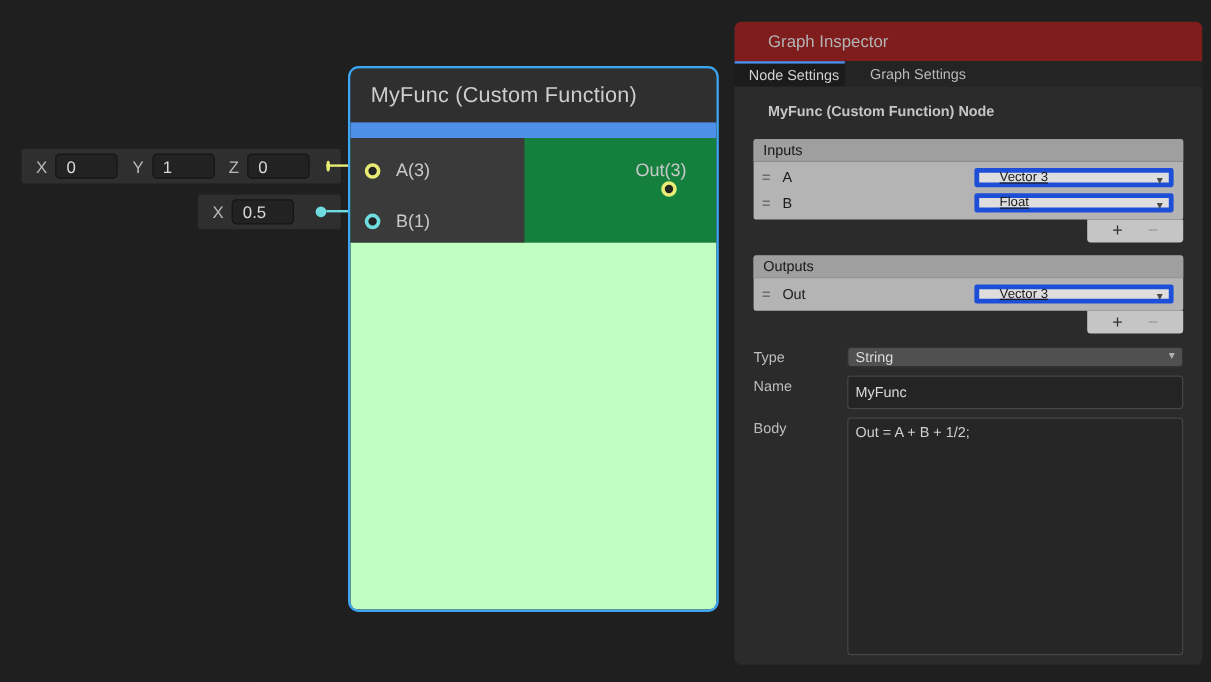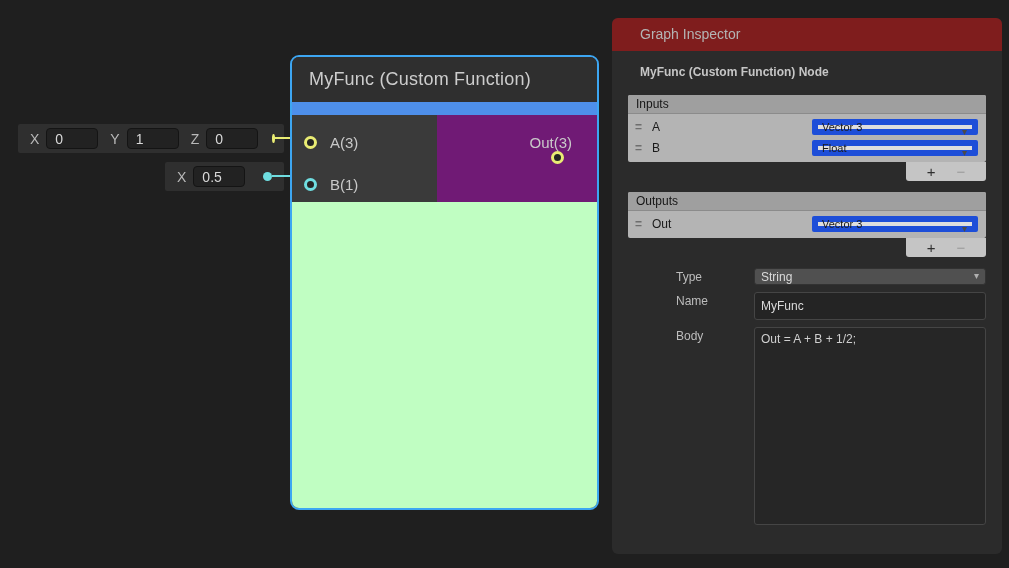--- a/index.html
+++ b/index.html
@@ -30,21 +30,21 @@
   .node {
     position:absolute; left:290px; top:55px; width:309px; height:455px;
     border:2px solid #3da6f2; border-radius:9px; overflow:hidden;
     display:flex; flex-direction:column; background:#2b2b2b;
   }
   .node-title {
     height:45px; background:#2f2f2f; color:#cdcdcd; font-size:18px;
     line-height:45px; padding-left:17px; letter-spacing:.2px;
   }
   .node-accent { height:13px; }
-  .node-ports { height:87px; position:relative; background:#701a75; }
+  .node-ports { height:87px; position:relative; background:#15803d; }
   .node-ports-left {
     position:absolute; left:0; top:0; width:145px; height:100%;
     background:#3a3a3a;
   }
   .port-row { position:absolute; display:flex; align-items:center; }
   .port-ring {
     width:13px; height:13px; border-radius:50%; background:#242424;
     border:3px solid; margin-right:13px;
   }
   .port-label { color:#c9c9c9; font-size:15px; }
@@ -75,37 +75,37 @@
   .slot-header {
     height:19px; background:#9f9f9f; border-bottom:1px solid #8b8b8b;
     font-size:12px; color:#161616; line-height:19px; padding-left:8px;
     border-radius:2px 2px 0 0;
   }
   .slot-rows { padding:2px 0 4px 0; }
   .slot-row { height:21px; display:flex; align-items:center; padding:0 8px 0 7px; }
   .drag-handle { color:#6e6e6e; font-size:12px; width:17px; font-weight:bold; }
   .slot-name { flex:1; font-size:12px; color:#1a1a1a; }
   .light-dropdown {
-    width:166px; height:16px; background:#dedede; border:6px solid #1d4ed8;
+    width:166px; height:16px; background:#dedede; border:4px solid #1d4ed8;
     border-radius:2px; font-size:11px; color:#1a1a1a; display:flex;
-    align-items:center; padding-left:4px; position:relative;
+    align-items:center; padding-left:17px; position:relative;text-decoration:underline;
   }
   .light-dropdown .dd-arrow {
     position:absolute; right:5px; top:1px; color:#4a4a4a; font-size:10px;
   }
   .slot-footer-wrap { display:flex; justify-content:flex-end; margin-bottom:11px; }
   .slot-footer {
     width:80px; height:19px; background:#c5c5c5; border-radius:0 0 3px 3px;
     display:flex; align-items:center; justify-content:space-evenly;
   }
   .btn-add { color:#2f2f2f; font-size:15px; line-height:15px; cursor:default; }
   .btn-remove { color:#9a9a9a; font-size:15px; line-height:15px; cursor:default; }
 
   .field-row { display:flex; margin-bottom:7px; }
-  .field-label { width:78px; font-size:12px; color:#bdbdbd; padding-top:2px;margin-left:48px; }
+  .field-label { width:78px; font-size:12px; color:#bdbdbd; padding-top:2px; }
   .dark-dropdown {
     flex:1; height:17px; background:#505050; border:1px solid #323232;
     border-radius:3px; font-size:12px; color:#dadada; display:flex;
     align-items:center; padding-left:6px; position:relative;
   }
   .dark-dropdown .dd-arrow {
     position:absolute; right:6px; top:1px; color:#b0b0b0; font-size:10px;
   }
   .dark-input {
     flex:1; height:28px; background:#242424; border:1px solid #454545;
@@ -158,20 +158,24 @@
       <span class="port-label" style="margin-right:13px;">Out(3)</span>
       <span class="port-ring" style="border-color:#e9ec73; margin-right:0;"></span>
     </div>
   </div>
   <div class="node-preview" style="background:#c0fec2;"></div>
 </div>
 
 <div class="inspector">
   <div class="insp-header">Graph Inspector</div>
 
+  <div class="insp-tabs">
+    <div class="tab active">Node Settings</div>
+    <div class="tab inactive">Graph Settings</div>
+  </div>
 
   <div class="insp-content">
     <div class="insp-node-heading">MyFunc (Custom Function) Node</div>
 
     <div class="slot-section">
       <div class="slot-header">Inputs</div>
       <div class="slot-rows">
         <div class="slot-row">
           <span class="drag-handle">=</span>
           <span class="slot-name">A</span>

